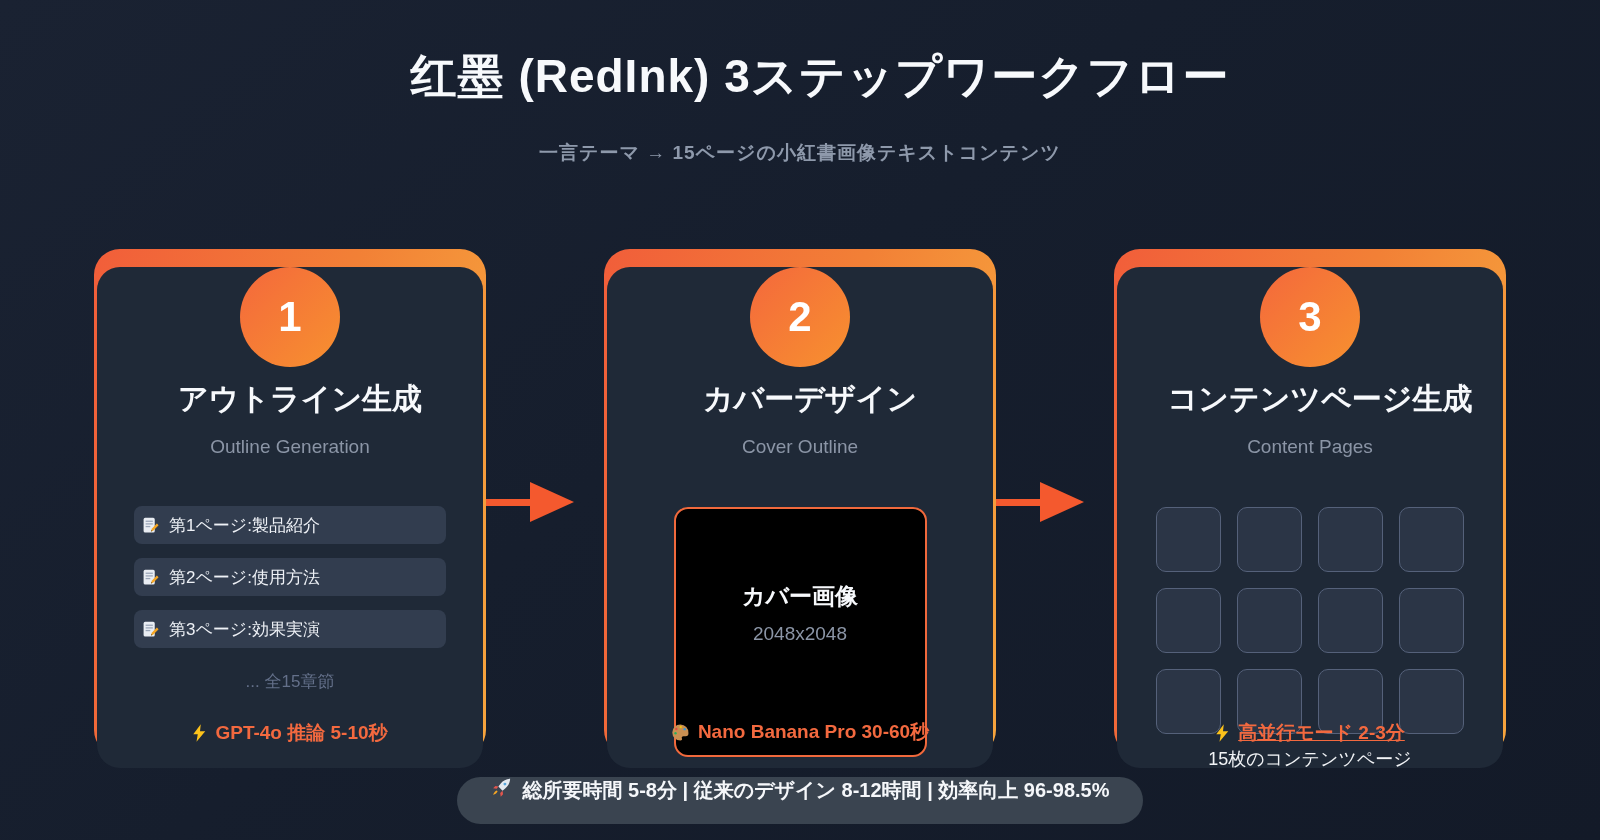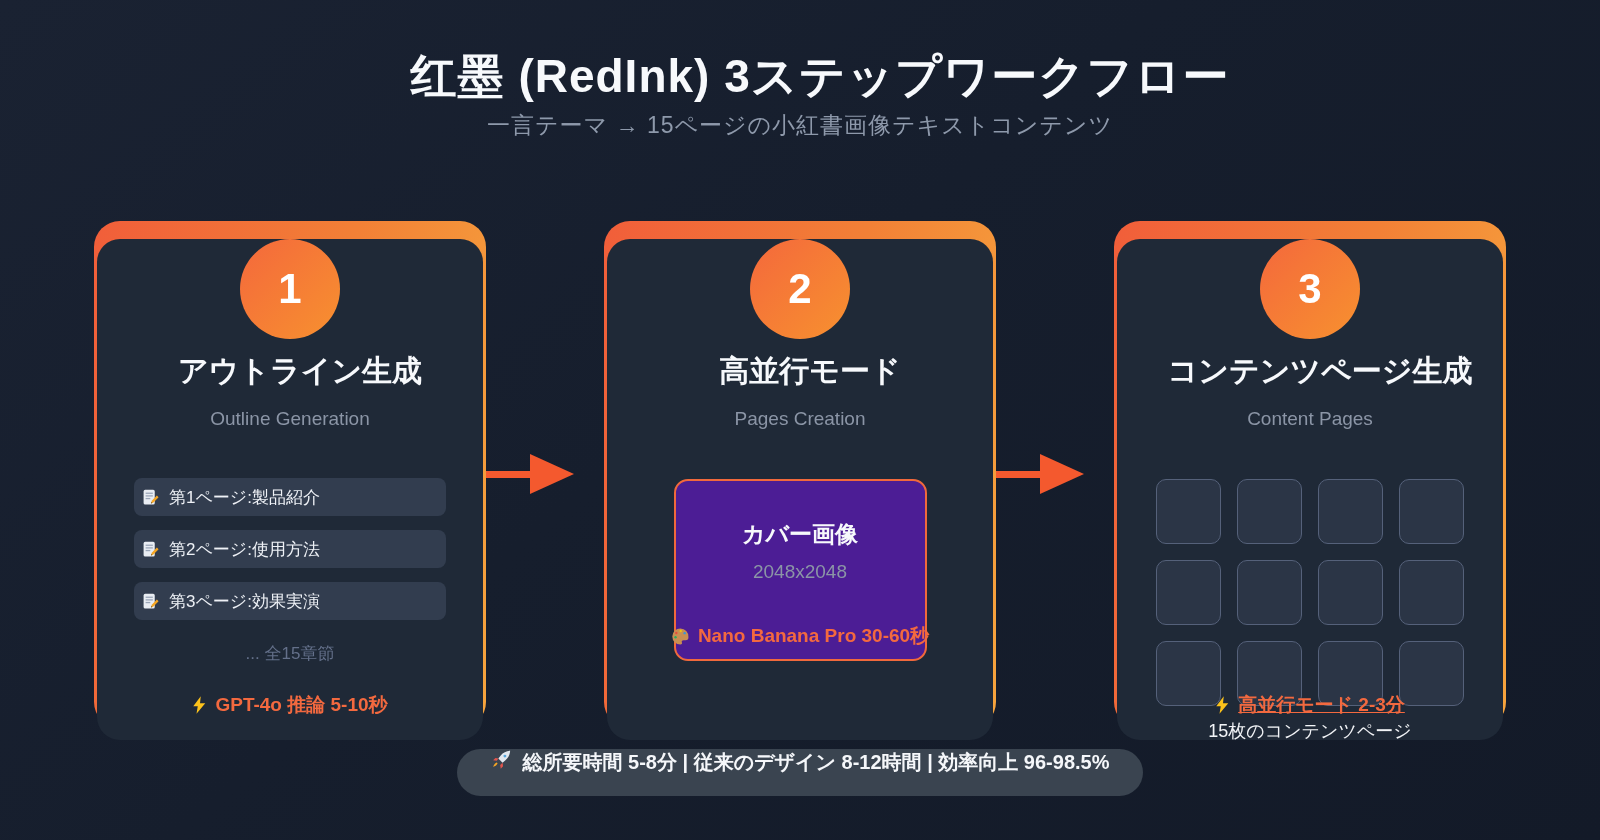--- a/index.html
+++ b/index.html
@@ -7,21 +7,21 @@
   body {
     font-family:"Liberation Sans","DejaVu Sans",sans-serif;
     background:linear-gradient(140deg,#1a2232 0%,#161e2d 45%,#131a28 100%);
     color:#eef1f6;
   }
   .stage { width:1600px; height:840px; padding-top:50px; }
 
   
   .hdr { text-align:center; }
   .hdr h1 { font-size:46px; line-height:52px; font-weight:800; color:#f7f9fc; letter-spacing:1px;padding-left:40px; }
-  .hdr p  { margin-top:10px; font-size:23px; line-height:26px; color:#8e99ab; letter-spacing:1px; }
+  .hdr p  { margin-top:38px; font-size:19px; line-height:26px; color:#8e99ab; letter-spacing:1px;font-weight:bold; }
 
   
   .cards-row { margin-top:83px; display:flex; justify-content:center; align-items:flex-start; }
   .card-border {
     width:392px; height:507px; border-radius:26px; padding:3px;
     background:linear-gradient(100deg,#f15e3a 0%,#f28036 55%,#f6a43d 100%);
   }
   .card {
     width:100%; height:100%; border-radius:23px; background:#1f2937;
     text-align:center; position:relative;
@@ -44,22 +44,22 @@
     font-size:17px; color:#eef1f6; text-align:left;
   }
   .outline-more { margin-top:22px; font-size:17px; color:#64708a; }
   .footnote {
     margin-top:27px; display:flex; justify-content:center; align-items:center; gap:8px;
     font-size:19px; font-weight:700; color:#f3693f; white-space:nowrap;
   }
 
   
   .cover-box {
-    margin:48px auto 0; width:253px; height:182px;
-    background:#4c1d95; border:2px solid #f1693c; border-radius:14px;
+    margin:48px auto 0; width:253px; height:250px;
+    background:#000000; border:2px solid #f1693c; border-radius:14px;
     position:relative; display:flex; flex-direction:column;
     align-items:center; justify-content:center; padding-bottom:38px;
   }
   .cover-label { font-size:23px; font-weight:800; color:#f7f9fc; }
   .cover-size  { margin-top:11px; font-size:19px; color:#8b95a6; }
   .cover-foot  { position:absolute; bottom:10px; left:50%; transform:translateX(-50%); margin-top:0;justify-content:flex-end; }
 
   
   .pages-grid {
     margin:48px auto 0; width:308px;
@@ -167,22 +167,22 @@
     <div class="flow-arrow">
       <div class="arrow-line"></div>
       <div class="arrow-head"></div>
     </div>
 
     <div class="card-border">
       <div class="card">
         <div class="step-circle">
           <span>2</span>
         </div>
-        <div class="card-title">高並行モード</div>
-        <div class="card-sub">Pages Creation</div>
+        <div class="card-title">カバーデザイン</div>
+        <div class="card-sub">Cover Outline</div>
         <div class="cover-box">
           <div class="cover-label">カバー画像</div>
           <div class="cover-size">2048x2048</div>
           <div class="footnote cover-foot">
             <span class="ico">
               <svg width="19" height="19" viewBox="0 0 16 16">
                 <path d="M8 1.2A6.8 6.8 0 1 0 8 14.8c1.3 0 1.7-.9 1.3-1.7-.5-1 .1-2 1.3-2h1.8a2.4 2.4 0 0 0 2.4-2.5A6.9 6.9 0 0 0 8 1.2z" fill="#c98f52"></path>
                 <circle cx="4.6" cy="5" r="1" fill="#e74c3c"></circle>
                 <circle cx="8.3" cy="3.4" r="1" fill="#f1c40f"></circle>
                 <circle cx="11.6" cy="5.2" r="1" fill="#3498db"></circle>

